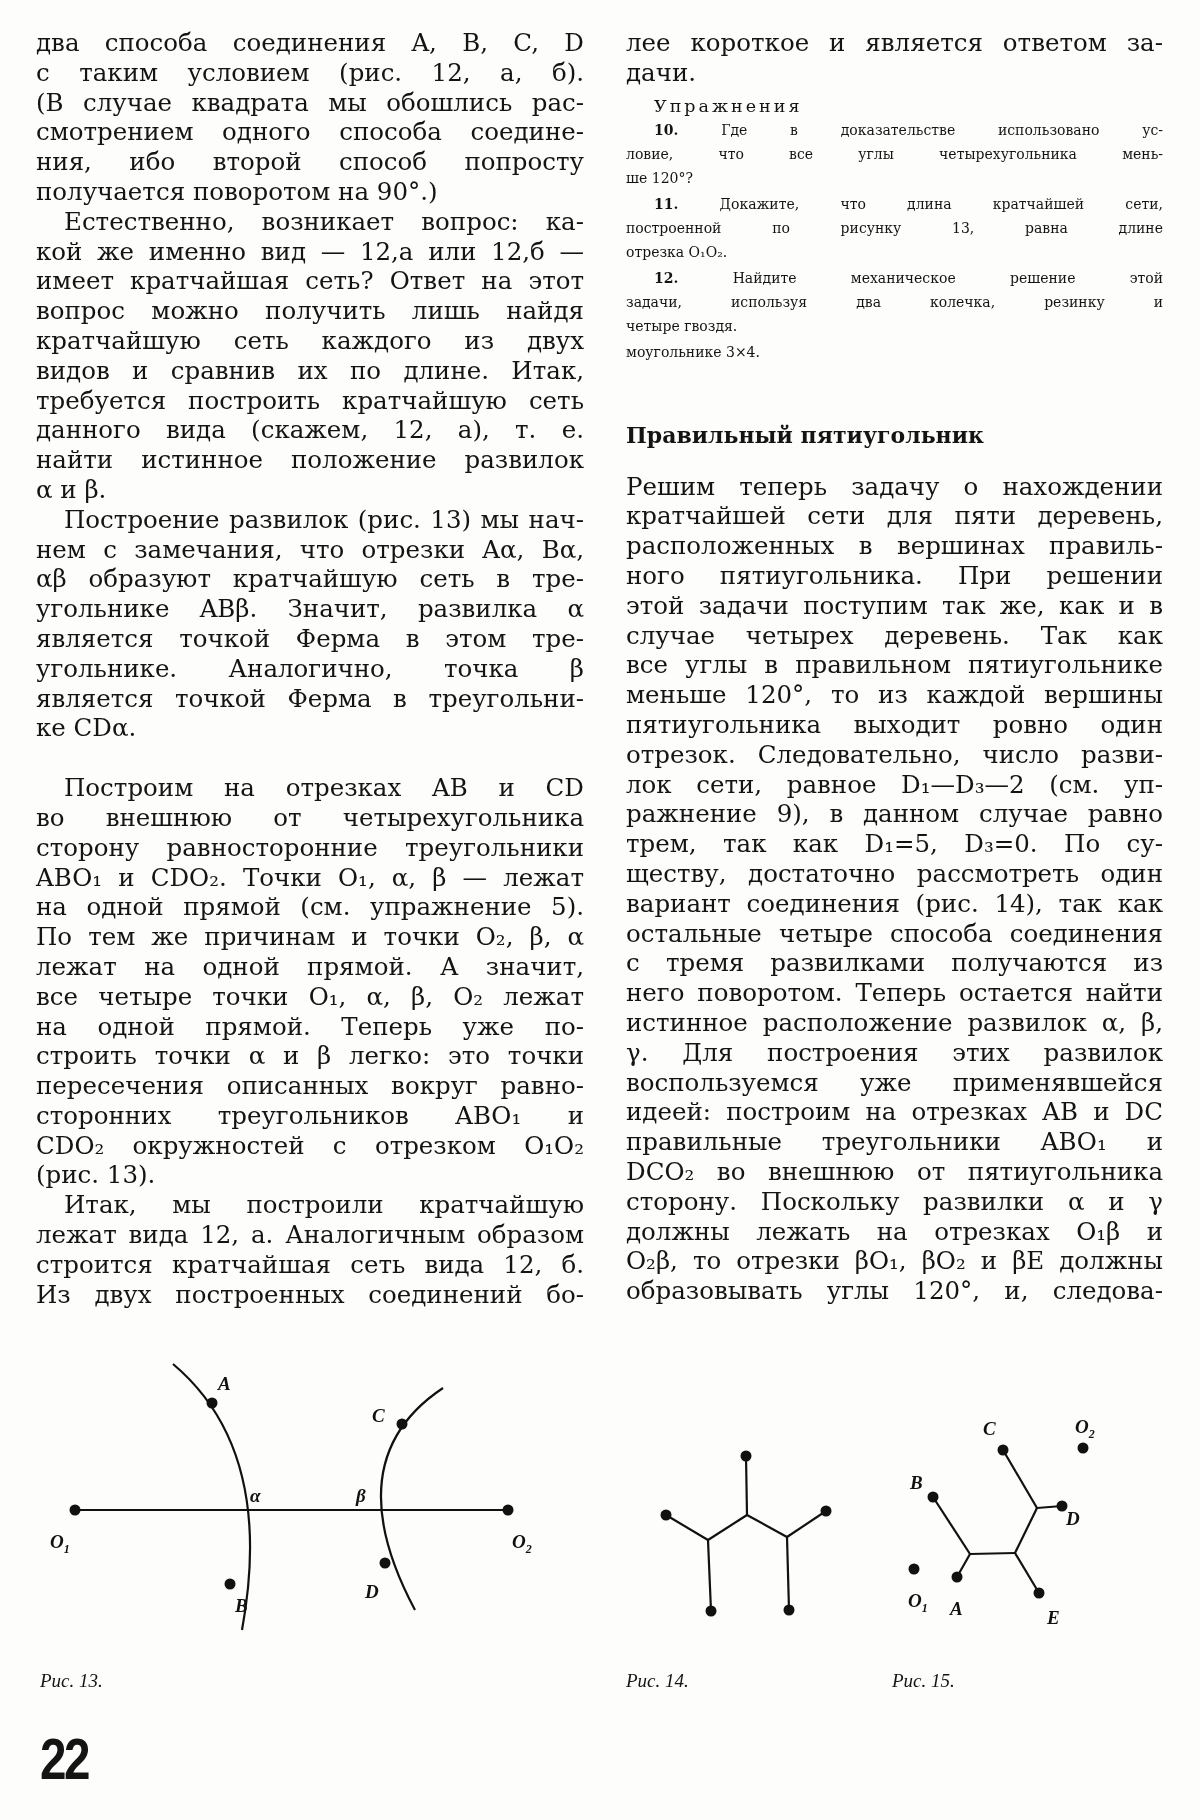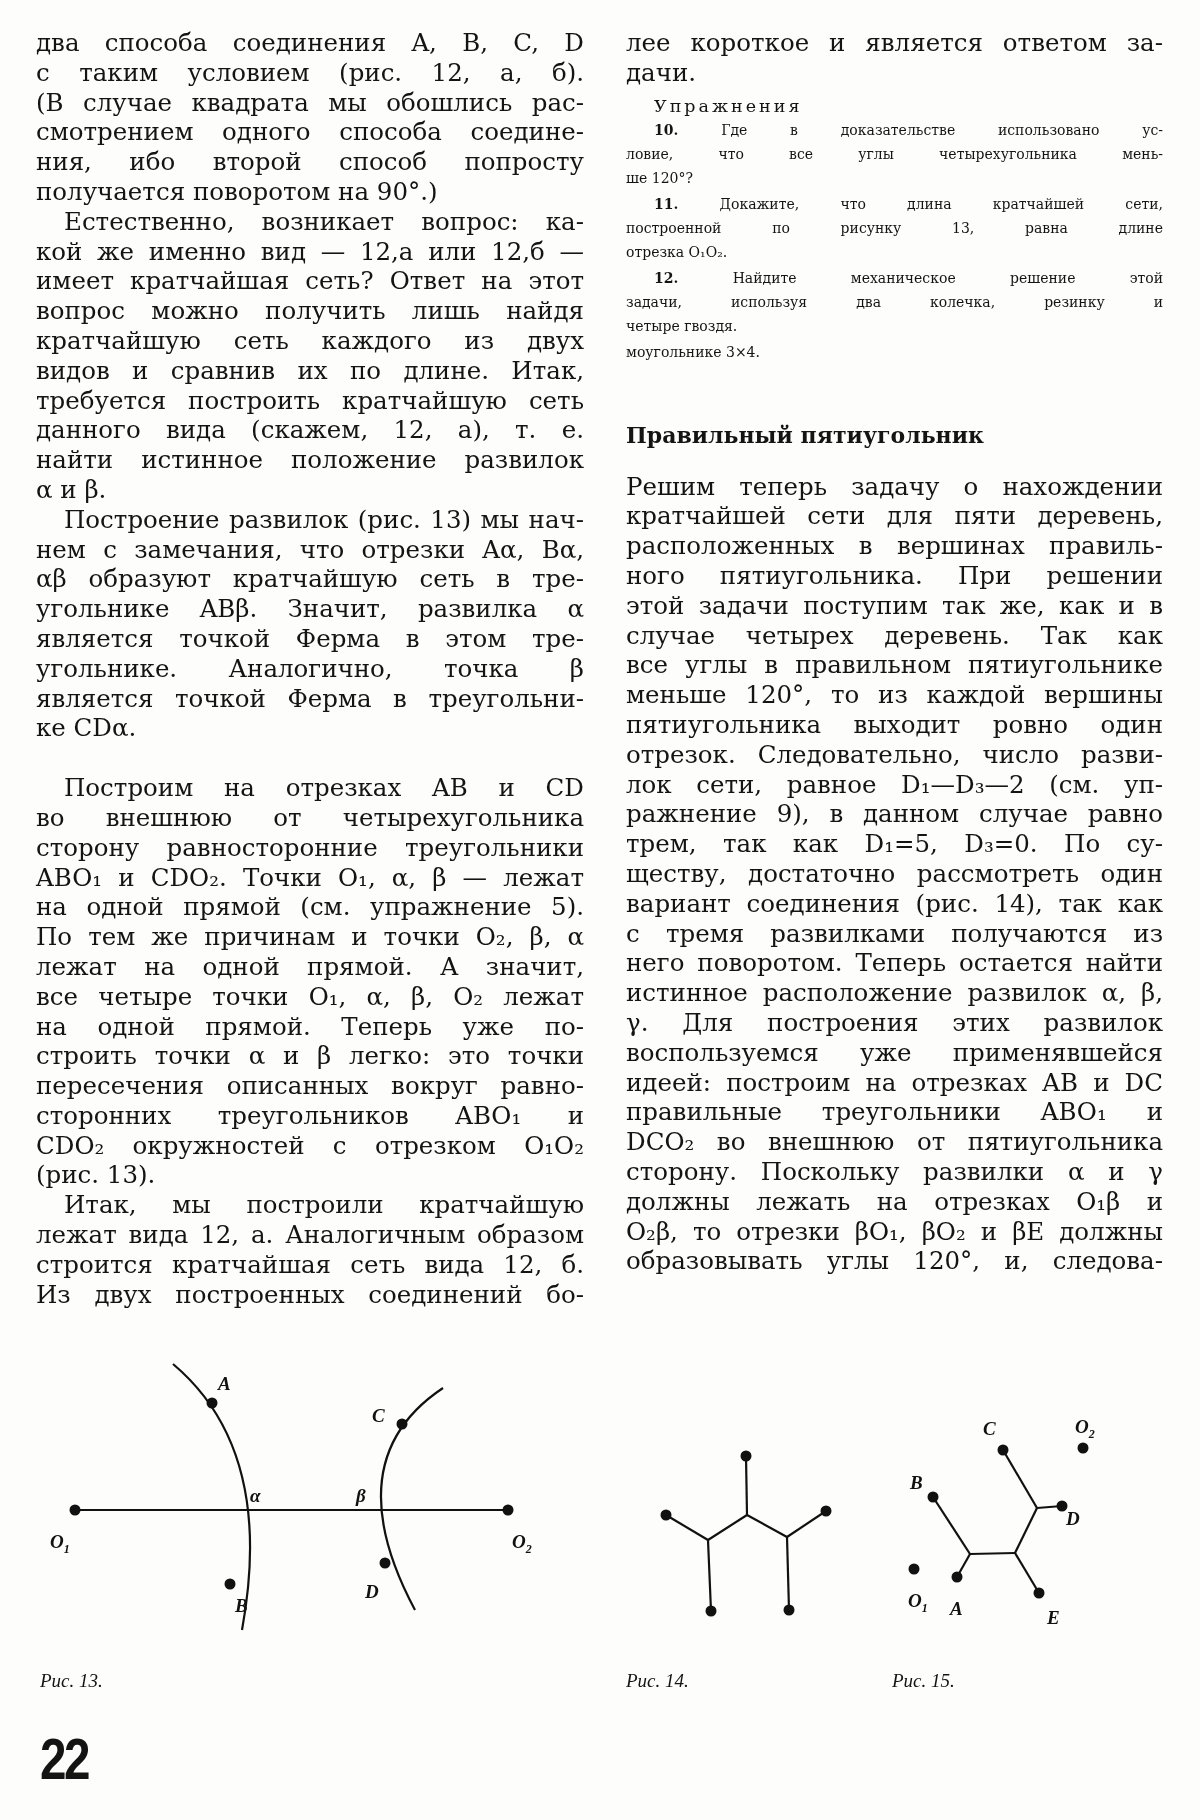--- a/index.html
+++ b/index.html
@@ -109,20 +109,21 @@
       <span class="line">случае четырех деревень. Так как</span>
       <span class="line">все углы в правильном пятиугольнике</span>
       <span class="line">меньше 120°, то из каждой вершины</span>
       <span class="line">пятиугольника выходит ровно один</span>
       <span class="line">отрезок. Следовательно, число разви-</span>
       <span class="line">лок сети, равное D₁—D₃—2 (см. уп-</span>
       <span class="line">ражнение 9), в данном случае равно</span>
       <span class="line">трем, так как D₁=5, D₃=0. По су-</span>
       <span class="line">ществу, достаточно рассмотреть один</span>
       <span class="line">вариант соединения (рис. 14), так как</span>
+      <span class="line">остальные четыре способа соединения</span>
       <span class="line">с тремя развилками получаются из</span>
       <span class="line">него поворотом. Теперь остается найти</span>
       <span class="line">истинное расположение развилок α, β,</span>
       <span class="line">γ. Для построения этих развилок</span>
       <span class="line">воспользуемся уже применявшейся</span>
       <span class="line">идеей: построим на отрезках AB и DC</span>
       <span class="line">правильные треугольники ABO₁ и</span>
       <span class="line">DCO₂ во внешнюю от пятиугольника</span>
       <span class="line">сторону. Поскольку развилки α и γ</span>
       <span class="line">должны лежать на отрезках O₁β и</span>

